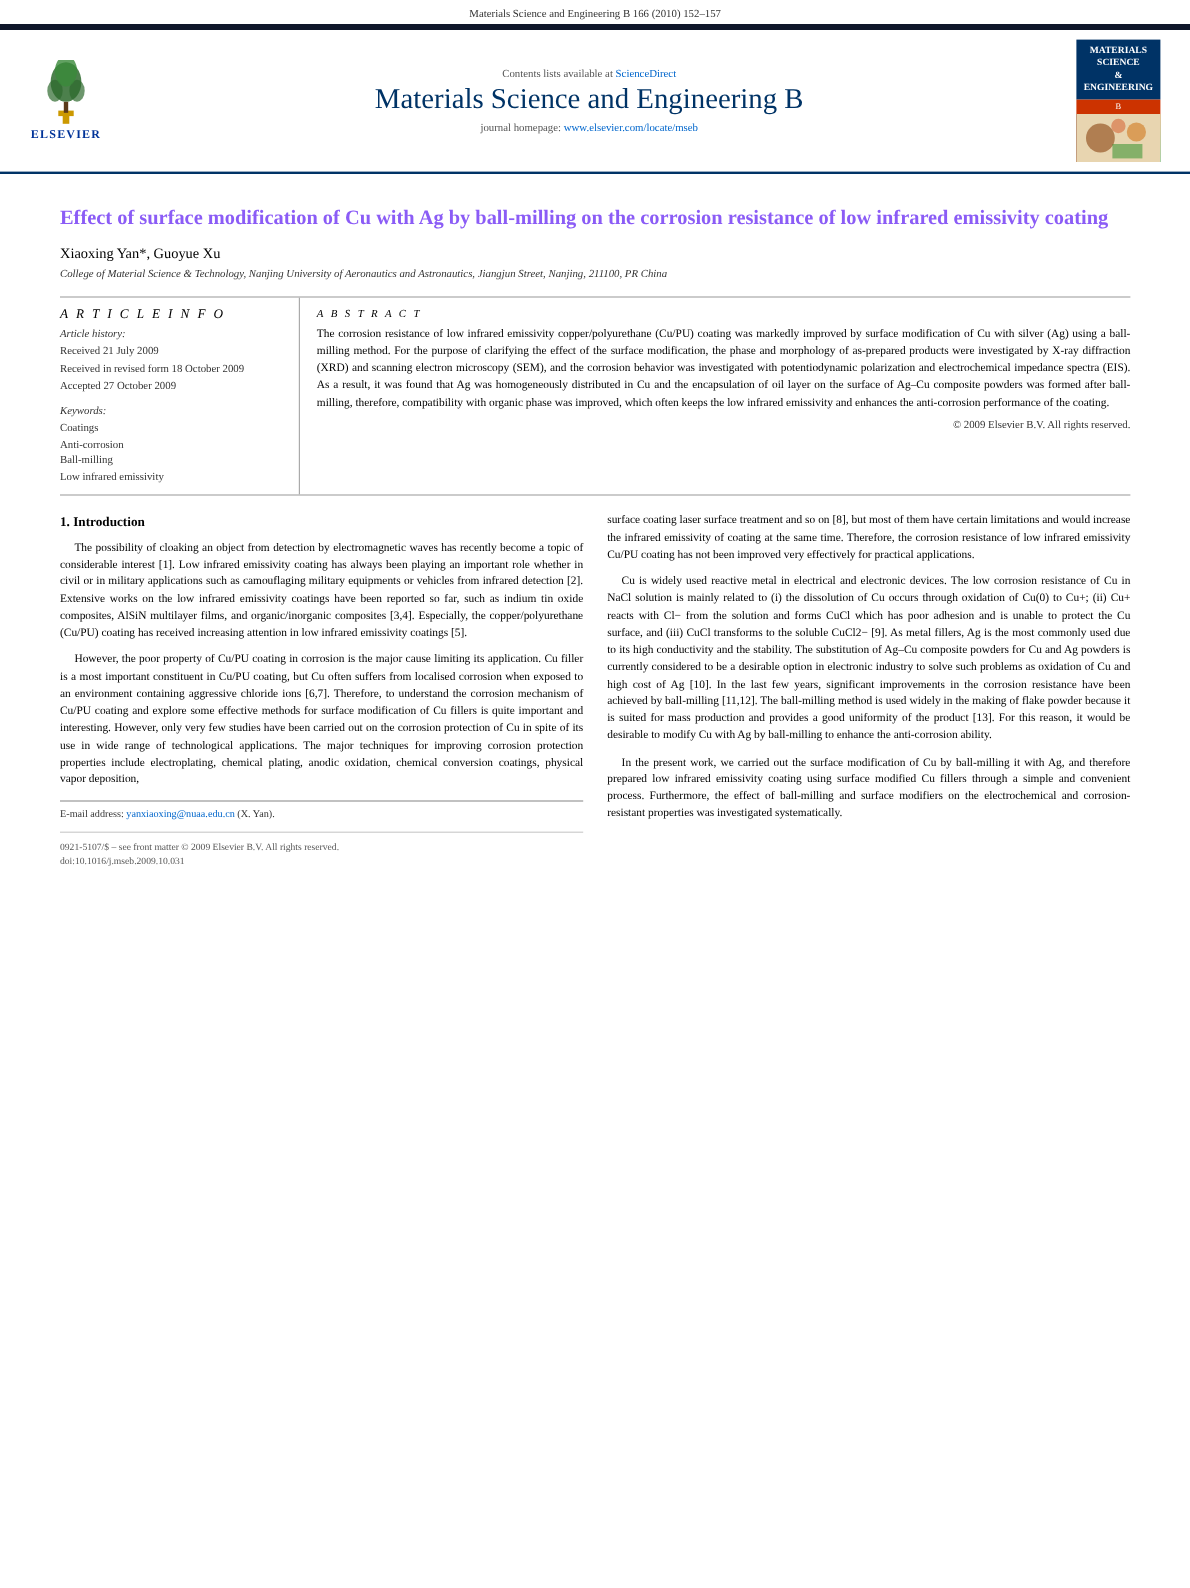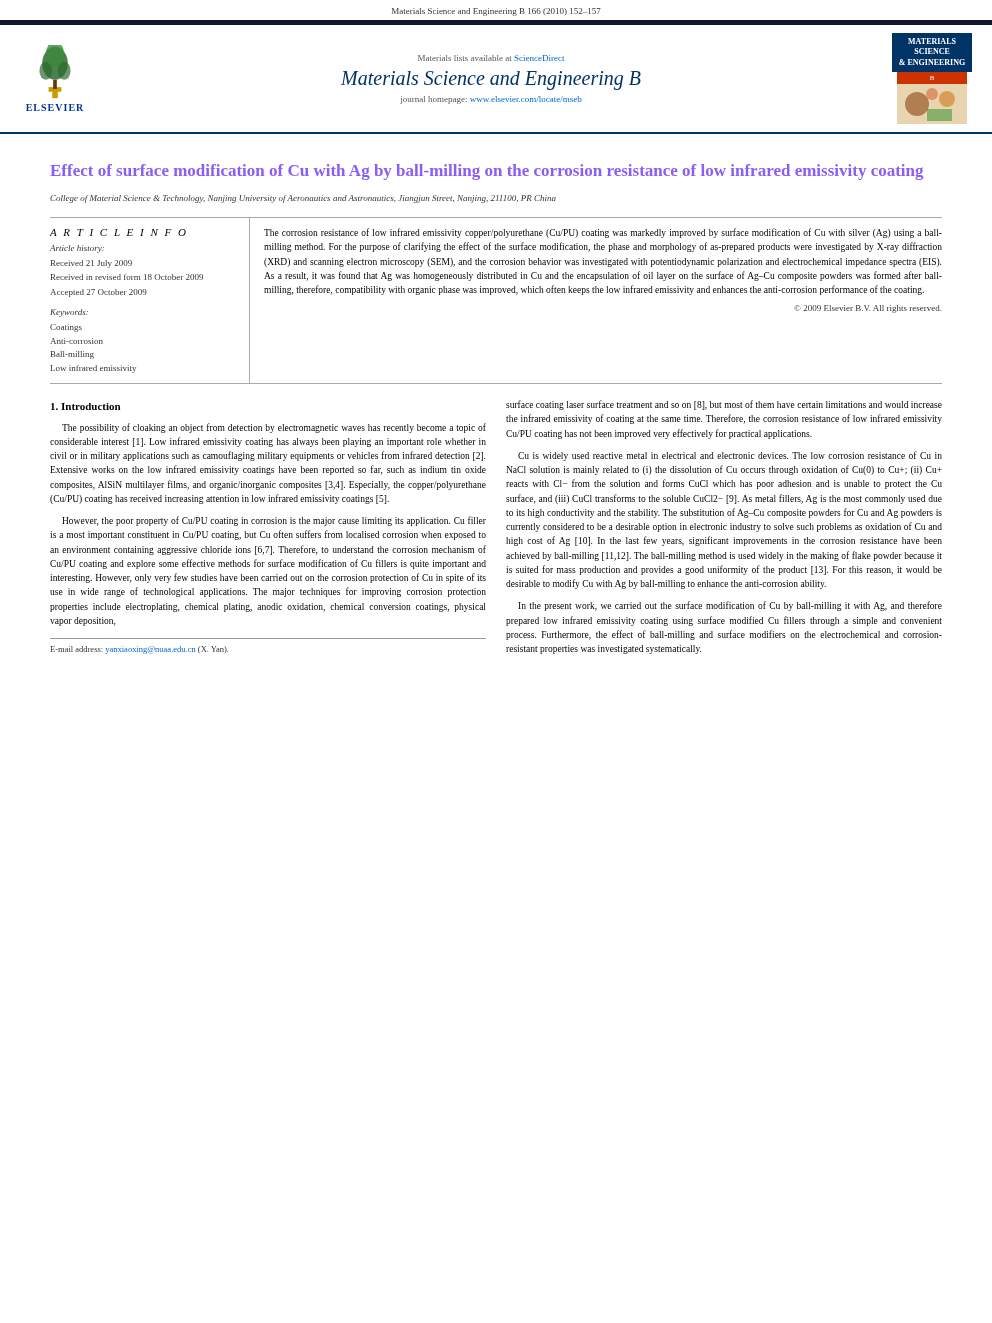--- a/index.html
+++ b/index.html
@@ -58,24 +58,23 @@
     .sciencedirect-link {
       font-size: 9px;
       color: #555;
       margin-bottom: 4px;
     }
     .sciencedirect-link a {
       color: #0066cc;
       text-decoration: none;
     }
     .journal-name {
-      font-size: 20px;
+      font-size: 24px;
       font-weight: normal;
       color: #003366;
-      font-style: italic;
       margin-bottom: 4px;
     }
     .journal-homepage {
       font-size: 9px;
       color: #555;
     }
     .journal-homepage a {
       color: #0066cc;
       text-decoration: none;
     }
@@ -87,21 +86,21 @@
       align-items: center;
     }
     .mseb-badge {
       background: #003366;
       color: white;
       padding: 4px 6px;
       font-size: 8px;
       font-weight: bold;
       text-align: center;
       line-height: 1.3;
-      width: 80px;
+      width: 70px;
     }
     .mseb-badge-sub {
       background: #cc3300;
       color: white;
       font-size: 7px;
       text-align: center;
       padding: 2px 4px;
       width: 70px;
     }
     .mseb-image {
@@ -272,21 +271,21 @@
         <ellipse cx="25" cy="10" rx="10" ry="14" fill="#3a8a3a" opacity="0.8"></ellipse>
 
         <rect x="23" y="38" width="4" height="10" fill="#5a3a1a"></rect>
       </svg>
       <div class="elsevier-wordmark">ELSEVIER</div>
     </div>
   </div>
 
   <div class="journal-title-center">
     <div class="sciencedirect-link">
-      <span>Materials lists available at</span>
+      <span>Contents lists available at</span>
       <a href="#">ScienceDirect</a>
     </div>
     <div class="journal-name">Materials Science and Engineering B</div>
     <div class="journal-homepage">
       <span>journal homepage:</span>
       <a href="#">www.elsevier.com/locate/mseb</a>
     </div>
   </div>
 
   <div class="journal-logo-right">
@@ -305,20 +304,23 @@
         <circle cx="35" cy="10" r="6" fill="#cc3300" opacity="0.4"></circle>
       </svg>
     </div>
   </div>
 </div>
 
 <div class="article-content">
 
   <div class="article-title">Effect of surface modification of Cu with Ag by ball-milling on the corrosion resistance of low infrared emissivity coating</div>
 
+  <div class="authors">
+    <span>Xiaoxing Yan*, Guoyue Xu</span>
+  </div>
 
   <div class="affiliation">College of Material Science &amp; Technology, Nanjing University of Aeronautics and Astronautics, Jiangjun Street, Nanjing, 211100, PR China</div>
 
   <div class="info-abstract">
 
     <div class="article-info">
       <div class="info-section-title">A R T I C L E   I N F O</div>
 
       <div class="info-row">
         <em>Article history:</em>
@@ -332,40 +334,45 @@
           <em>Keywords:</em>
         </div>
         <span class="kw-item">Coatings</span>
         <span class="kw-item">Anti-corrosion</span>
         <span class="kw-item">Ball-milling</span>
         <span class="kw-item">Low infrared emissivity</span>
       </div>
     </div>
 
     <div class="abstract-section">
+      <div class="abstract-title">A B S T R A C T</div>
       <div class="abstract-text">The corrosion resistance of low infrared emissivity copper/polyurethane (Cu/PU) coating was markedly improved by surface modification of Cu with silver (Ag) using a ball-milling method. For the purpose of clarifying the effect of the surface modification, the phase and morphology of as-prepared products were investigated by X-ray diffraction (XRD) and scanning electron microscopy (SEM), and the corrosion behavior was investigated with potentiodynamic polarization and electrochemical impedance spectra (EIS). As a result, it was found that Ag was homogeneously distributed in Cu and the encapsulation of oil layer on the surface of Ag–Cu composite powders was formed after ball-milling, therefore, compatibility with organic phase was improved, which often keeps the low infrared emissivity and enhances the anti-corrosion performance of the coating.</div>
       <div class="copyright-line">© 2009 Elsevier B.V. All rights reserved.</div>
     </div>
   </div>
 
   <div class="body-columns">
 
     <div class="col-left">
       <div class="section-heading">1. Introduction</div>
       <div class="body-para">The possibility of cloaking an object from detection by electromagnetic waves has recently become a topic of considerable interest [1]. Low infrared emissivity coating has always been playing an important role whether in civil or in military applications such as camouflaging military equipments or vehicles from infrared detection [2]. Extensive works on the low infrared emissivity coatings have been reported so far, such as indium tin oxide composites, AlSiN multilayer films, and organic/inorganic composites [3,4]. Especially, the copper/polyurethane (Cu/PU) coating has received increasing attention in low infrared emissivity coatings [5].</div>
       <div class="body-para">However, the poor property of Cu/PU coating in corrosion is the major cause limiting its application. Cu filler is a most important constituent in Cu/PU coating, but Cu often suffers from localised corrosion when exposed to an environment containing aggressive chloride ions [6,7]. Therefore, to understand the corrosion mechanism of Cu/PU coating and explore some effective methods for surface modification of Cu fillers is quite important and interesting. However, only very few studies have been carried out on the corrosion protection of Cu in spite of its use in wide range of technological applications. The major techniques for improving corrosion protection properties include electroplating, chemical plating, anodic oxidation, chemical conversion coatings, physical vapor deposition,</div>
 
       <div class="footnote-area">
         <div class="footnote-line">
           <span>E-mail address:</span>
           <a href="#">yanxiaoxing@nuaa.edu.cn</a>
           <span>(X. Yan).</span>
         </div>
       </div>
 
+      <div class="page-footer" style="padding: 6px 0; border-top: 1px solid #ccc; margin-top: 8px;">
+        <div>0921-5107/$ – see front matter © 2009 Elsevier B.V. All rights reserved.</div>
+        <div>doi:10.1016/j.mseb.2009.10.031</div>
+      </div>
     </div>
 
     <div class="col-right">
       <div class="body-para">surface coating laser surface treatment and so on [8], but most of them have certain limitations and would increase the infrared emissivity of coating at the same time. Therefore, the corrosion resistance of low infrared emissivity Cu/PU coating has not been improved very effectively for practical applications.</div>
       <div class="body-para">Cu is widely used reactive metal in electrical and electronic devices. The low corrosion resistance of Cu in NaCl solution is mainly related to (i) the dissolution of Cu occurs through oxidation of Cu(0) to Cu+; (ii) Cu+ reacts with Cl− from the solution and forms CuCl which has poor adhesion and is unable to protect the Cu surface, and (iii) CuCl transforms to the soluble CuCl2− [9]. As metal fillers, Ag is the most commonly used due to its high conductivity and the stability. The substitution of Ag–Cu composite powders for Cu and Ag powders is currently considered to be a desirable option in electronic industry to solve such problems as oxidation of Cu and high cost of Ag [10]. In the last few years, significant improvements in the corrosion resistance have been achieved by ball-milling [11,12]. The ball-milling method is used widely in the making of flake powder because it is suited for mass production and provides a good uniformity of the product [13]. For this reason, it would be desirable to modify Cu with Ag by ball-milling to enhance the anti-corrosion ability.</div>
       <div class="body-para">In the present work, we carried out the surface modification of Cu by ball-milling it with Ag, and therefore prepared low infrared emissivity coating using surface modified Cu fillers through a simple and convenient process. Furthermore, the effect of ball-milling and surface modifiers on the electrochemical and corrosion-resistant properties was investigated systematically.</div>
     </div>
 
   </div>
 </div>

